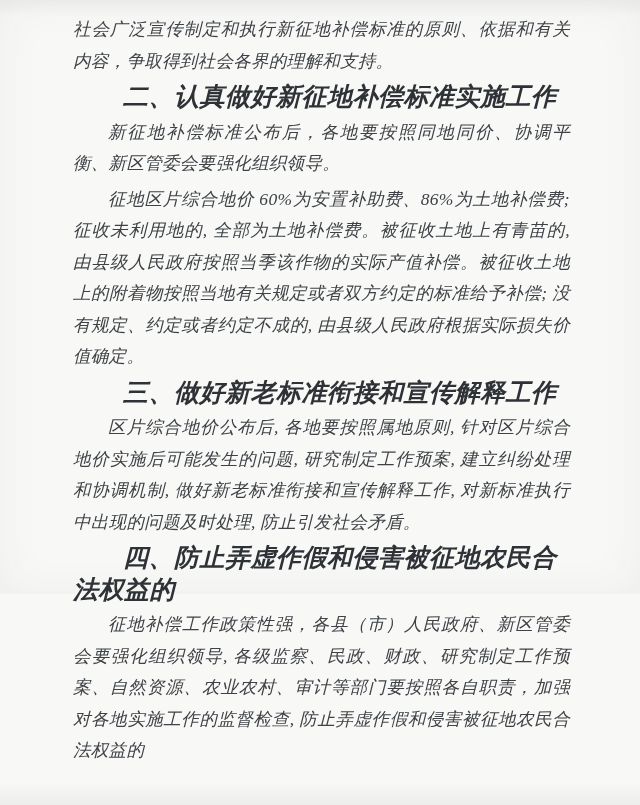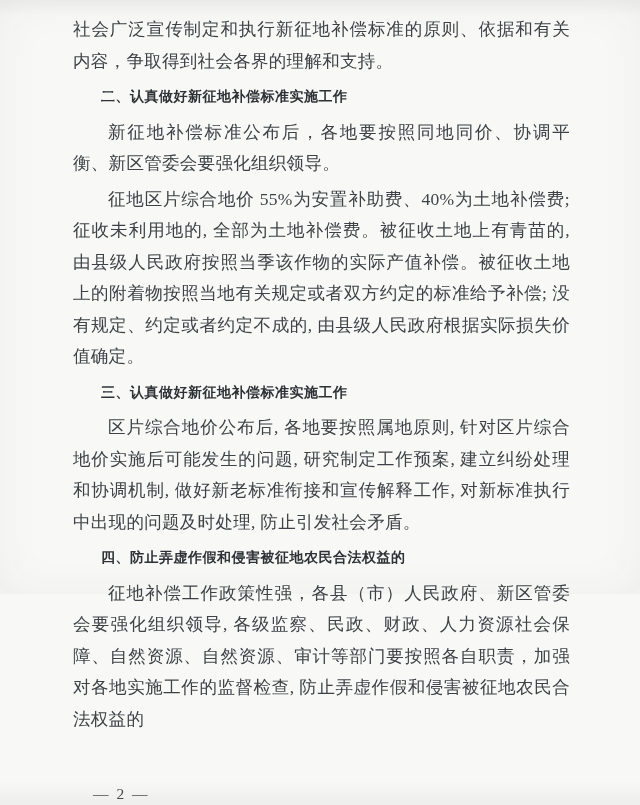--- a/index.html
+++ b/index.html
@@ -13,38 +13,39 @@
     background: linear-gradient(180deg, #efefed 0%, #f8f8f6 2%, #f8f8f6 97%, #ededeb 100%);
     font-family: "Liberation Serif", "DejaVu Serif", serif;
   }
   .page {
     box-sizing: border-box;
     width: 640px;
     height: 594px;
     padding: 14px 70px 0 73px;
     box-shadow: inset 0 0 45px rgba(60,60,55,0.05);
     color: #3e4246;
+    font-style: italic;
   }
   .para {
     margin: 0 0 4px 0;
     font-size: 17.5px;
     line-height: 31.5px;
     letter-spacing: 0.3px;
     text-align: justify;
     text-indent: 2em;
     color: #3e4246;
   }
   .para.no-indent {
     text-indent: 0;
   }
   .heading {
     margin: 4px 0 4px 0;
     font-family: "Liberation Sans", "DejaVu Sans", sans-serif;
     font-weight: bold;
-    font-size: 14px;
+    font-size: 25px;
     line-height: 31.5px;
     letter-spacing: 0.5px;
     text-indent: 2em;
     color: #2e3236;
   }
   .page-number {
     margin: 50px 0 0 20px;
     font-size: 15.5px;
     letter-spacing: 2px;
     color: #45494d;
@@ -54,25 +55,25 @@
 <body>
 
 <div class="page">
 
   <p class="para no-indent">社会广泛宣传制定和执行新征地补偿标准的原则、依据和有关内容，争取得到社会各界的理解和支持。</p>
 
   <h2 class="heading">二、认真做好新征地补偿标准实施工作</h2>
 
   <p class="para">新征地补偿标准公布后，各地要按照同地同价、协调平衡、新区管委会要强化组织领导。</p>
 
-  <p class="para">征地区片综合地价 55%为安置补助费、40%为土地补偿费; 征收未利用地的, 全部为土地补偿费。被征收土地上有青苗的, 由县级人民政府按照当季该作物的实际产值补偿。被征收土地上的附着物按照当地有关规定或者双方约定的标准给予补偿; 没有规定、约定或者约定不成的, 由县级人民政府根据实际损失价值确定。</p>
+  <p class="para">征地区片综合地价 60%为安置补助费、86%为土地补偿费; 征收未利用地的, 全部为土地补偿费。被征收土地上有青苗的, 由县级人民政府按照当季该作物的实际产值补偿。被征收土地上的附着物按照当地有关规定或者双方约定的标准给予补偿; 没有规定、约定或者约定不成的, 由县级人民政府根据实际损失价值确定。</p>
 
-  <h2 class="heading">三、认真做好新征地补偿标准实施工作</h2>
+  <h2 class="heading">三、做好新老标准衔接和宣传解释工作</h2>
 
   <p class="para">区片综合地价公布后, 各地要按照属地原则, 针对区片综合地价实施后可能发生的问题, 研究制定工作预案, 建立纠纷处理和协调机制, 做好新老标准衔接和宣传解释工作, 对新标准执行中出现的问题及时处理, 防止引发社会矛盾。</p>
 
   <h2 class="heading">四、防止弄虚作假和侵害被征地农民合法权益的</h2>
 
-  <p class="para">征地补偿工作政策性强，各县（市）人民政府、新区管委会要强化组织领导, 各级监察、民政、财政、人力资源社会保障、自然资源、自然资源、审计等部门要按照各自职责，加强对各地实施工作的监督检查, 防止弄虚作假和侵害被征地农民合法权益的</p>
+  <p class="para">征地补偿工作政策性强，各县（市）人民政府、新区管委会要强化组织领导, 各级监察、民政、财政、研究制定工作预案、自然资源、农业农村、审计等部门要按照各自职责，加强对各地实施工作的监督检查, 防止弄虚作假和侵害被征地农民合法权益的</p>
 
   <div class="page-number">— 2 —</div>
 
 </div>
 
 </body></html>

